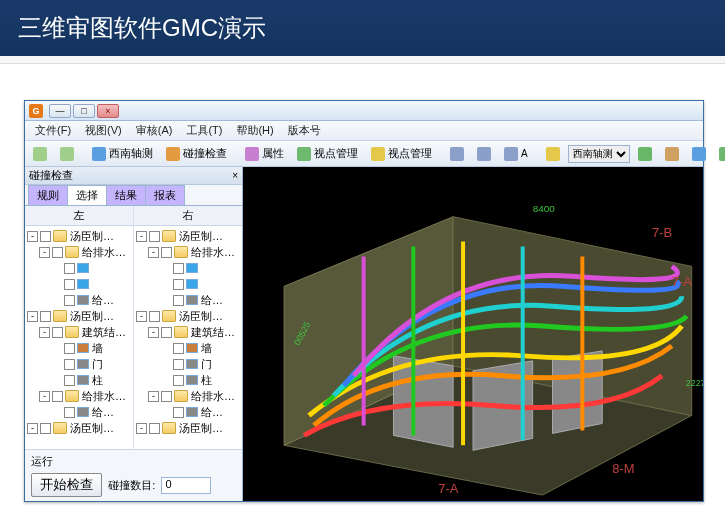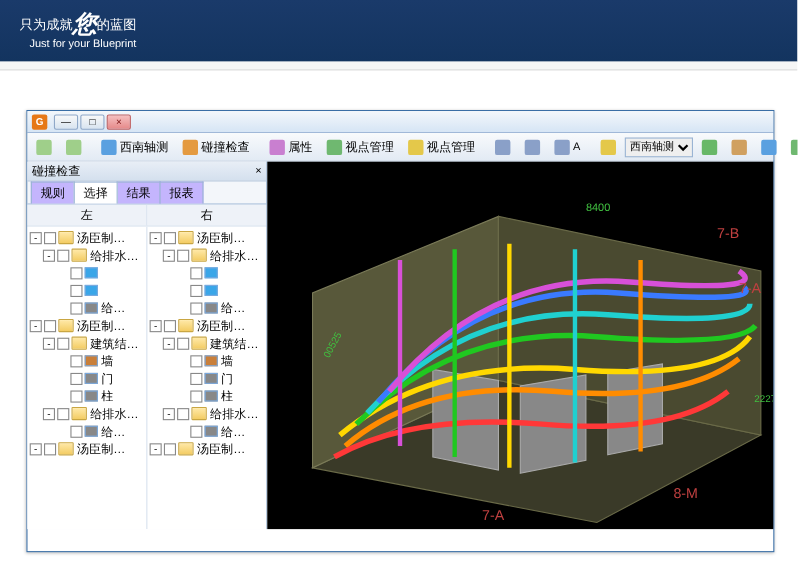--- a/index.html
+++ b/index.html
@@ -52,37 +52,42 @@
 .runbar .row { display: flex; align-items: center; gap: 6px; }
 .btn { padding: 2px 8px; border: 1px solid #888; background: linear-gradient(#fff,#e4e8ee); cursor: pointer; border-radius: 2px; }
 .numfield { width: 50px; height: 17px; border: 1px solid #9ab4d4; padding: 0 3px; background:#fff; }
 .view3d { flex: 1; background: #000; position: relative; overflow: hidden; }
 .view3d svg { width: 100%; height: 100%; }
 </style>
 </head>
 <body>
 
 <div class="hdr">
-  <div class="hdr-slogan">
-    <span class="cn"><span>只为</span><span>成就</span><span class="big">您</span><span>的蓝图</span></span>
-    <span class="en">Just for your Blueprint</span>
-  </div>
+  <div class="hdr-title">三维审图软件GMC演示</div>
 </div>
 <div class="sep"></div>
 
 <div class="stage">
 <div class="appwin">
 
   <div class="titlebar">
     <div class="ico">G</div>
     <div class="wbtn">—</div>
     <div class="wbtn">□</div>
     <div class="wbtn cls">×</div>
   </div>
 
+  <div class="menubar">
+    <span>文件(F)</span>
+    <span>视图(V)</span>
+    <span>审核(A)</span>
+    <span>工具(T)</span>
+    <span>帮助(H)</span>
+    <span>版本号</span>
+  </div>
 
   <div class="toolbar">
     <div class="tbtn">
           <span class="tico" style="background:#9fcf8a"></span>
         </div>
     <div class="tbtn">
           <span class="tico" style="background:#9fcf8a"></span>
         </div>
     <div class="tdiv"></div>
     <div class="tbtn">
@@ -307,20 +312,28 @@
                 <span class="pico" style="background: rgb(136, 136, 136);"></span>
                 <span>给…</span>
               </div>
               <div class="node" style="padding-left: 2px;">
                 <span class="tgl">-</span>
                 <span class="cb"></span>
                 <span class="fico"></span>
                 <span>汤臣制…</span>
               </div>
             </div>
+      </div>
+      <div class="runbar">
+        <span class="lbl">运行</span>
+        <div class="row">
+          <button class="btn">开始检查</button>
+          <span>碰撞数目:</span>
+          <div class="numfield">0</div>
+        </div>
       </div>
     </div>
 
     <div class="view3d">
       <svg viewBox="0 0 460 336">
         <polygon points="40,280 300,330 450,250 210,200" fill="#3a3a28" stroke="#6a6a48"></polygon>
         <polygon points="40,280 40,120 210,50 210,200" fill="#58583a" stroke="#7a7a58"></polygon>
         <polygon points="210,50 450,100 450,250 210,200" fill="#4a4a30" stroke="#6a6a48"></polygon>
         <polygon points="150,270 210,282 210,200 150,190" fill="#888" stroke="#aaa"></polygon>
         <polygon points="230,285 290,273 290,195 230,205" fill="#888" stroke="#aaa"></polygon>

